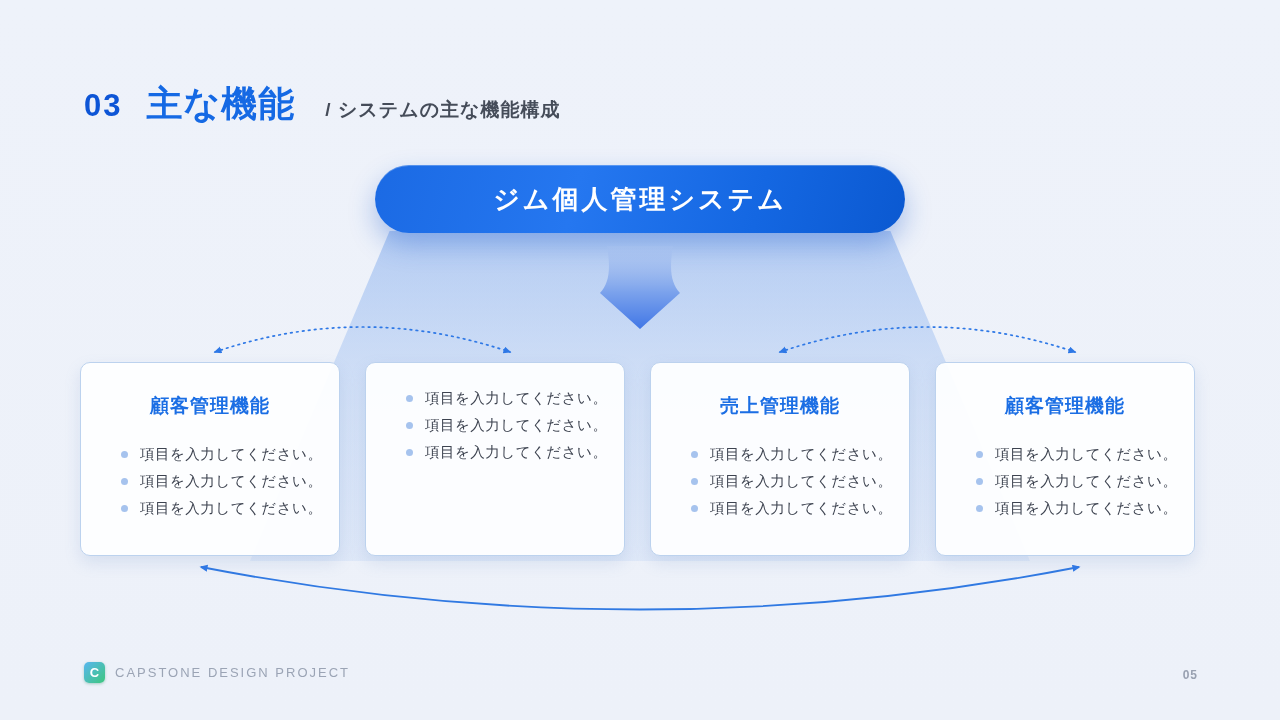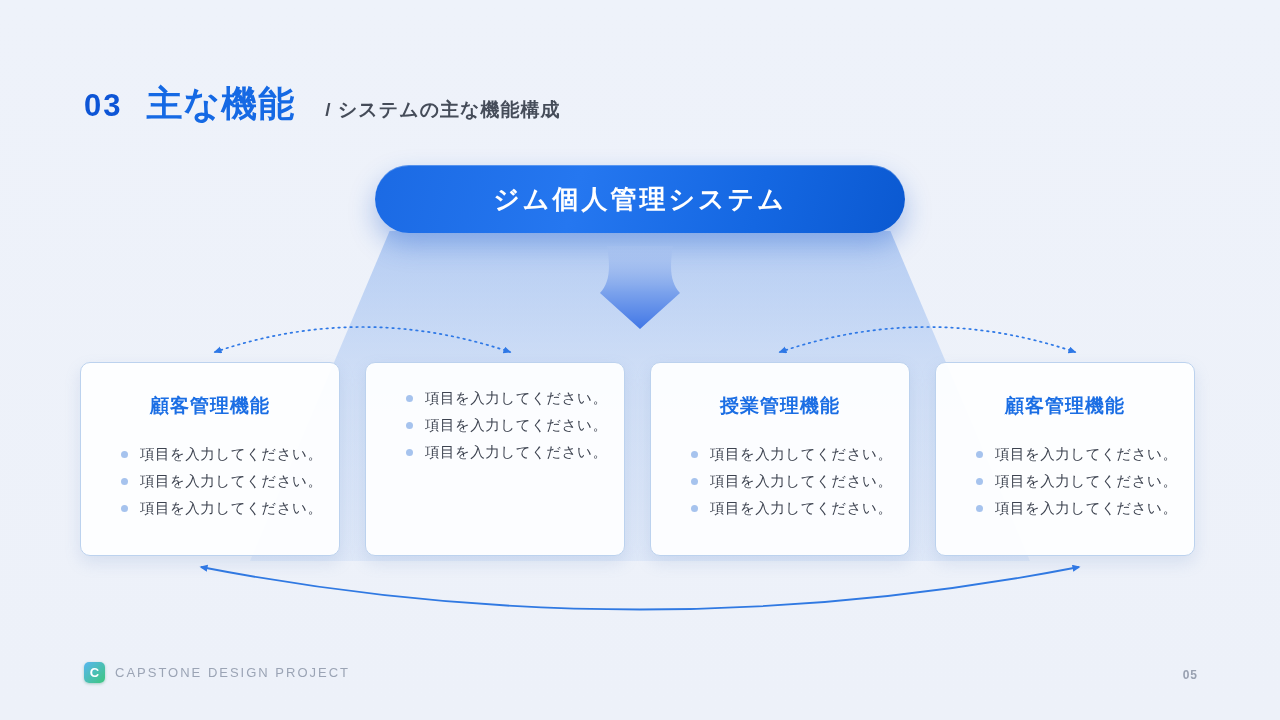--- a/index.html
+++ b/index.html
@@ -125,21 +125,21 @@
             <span class="itm">項目を入力してください。</span>
           </li>
         <li>
             <span class="dot"></span>
             <span class="itm">項目を入力してください。</span>
           </li>
       </ul>
     </div>
 
     <div class="fbox">
-      <h3>授業管理機能</h3>
+      <h3>売上管理機能</h3>
       <ul>
         <li>
             <span class="dot"></span>
             <span class="itm">項目を入力してください。</span>
           </li>
         <li>
             <span class="dot"></span>
             <span class="itm">項目を入力してください。</span>
           </li>
         <li>

